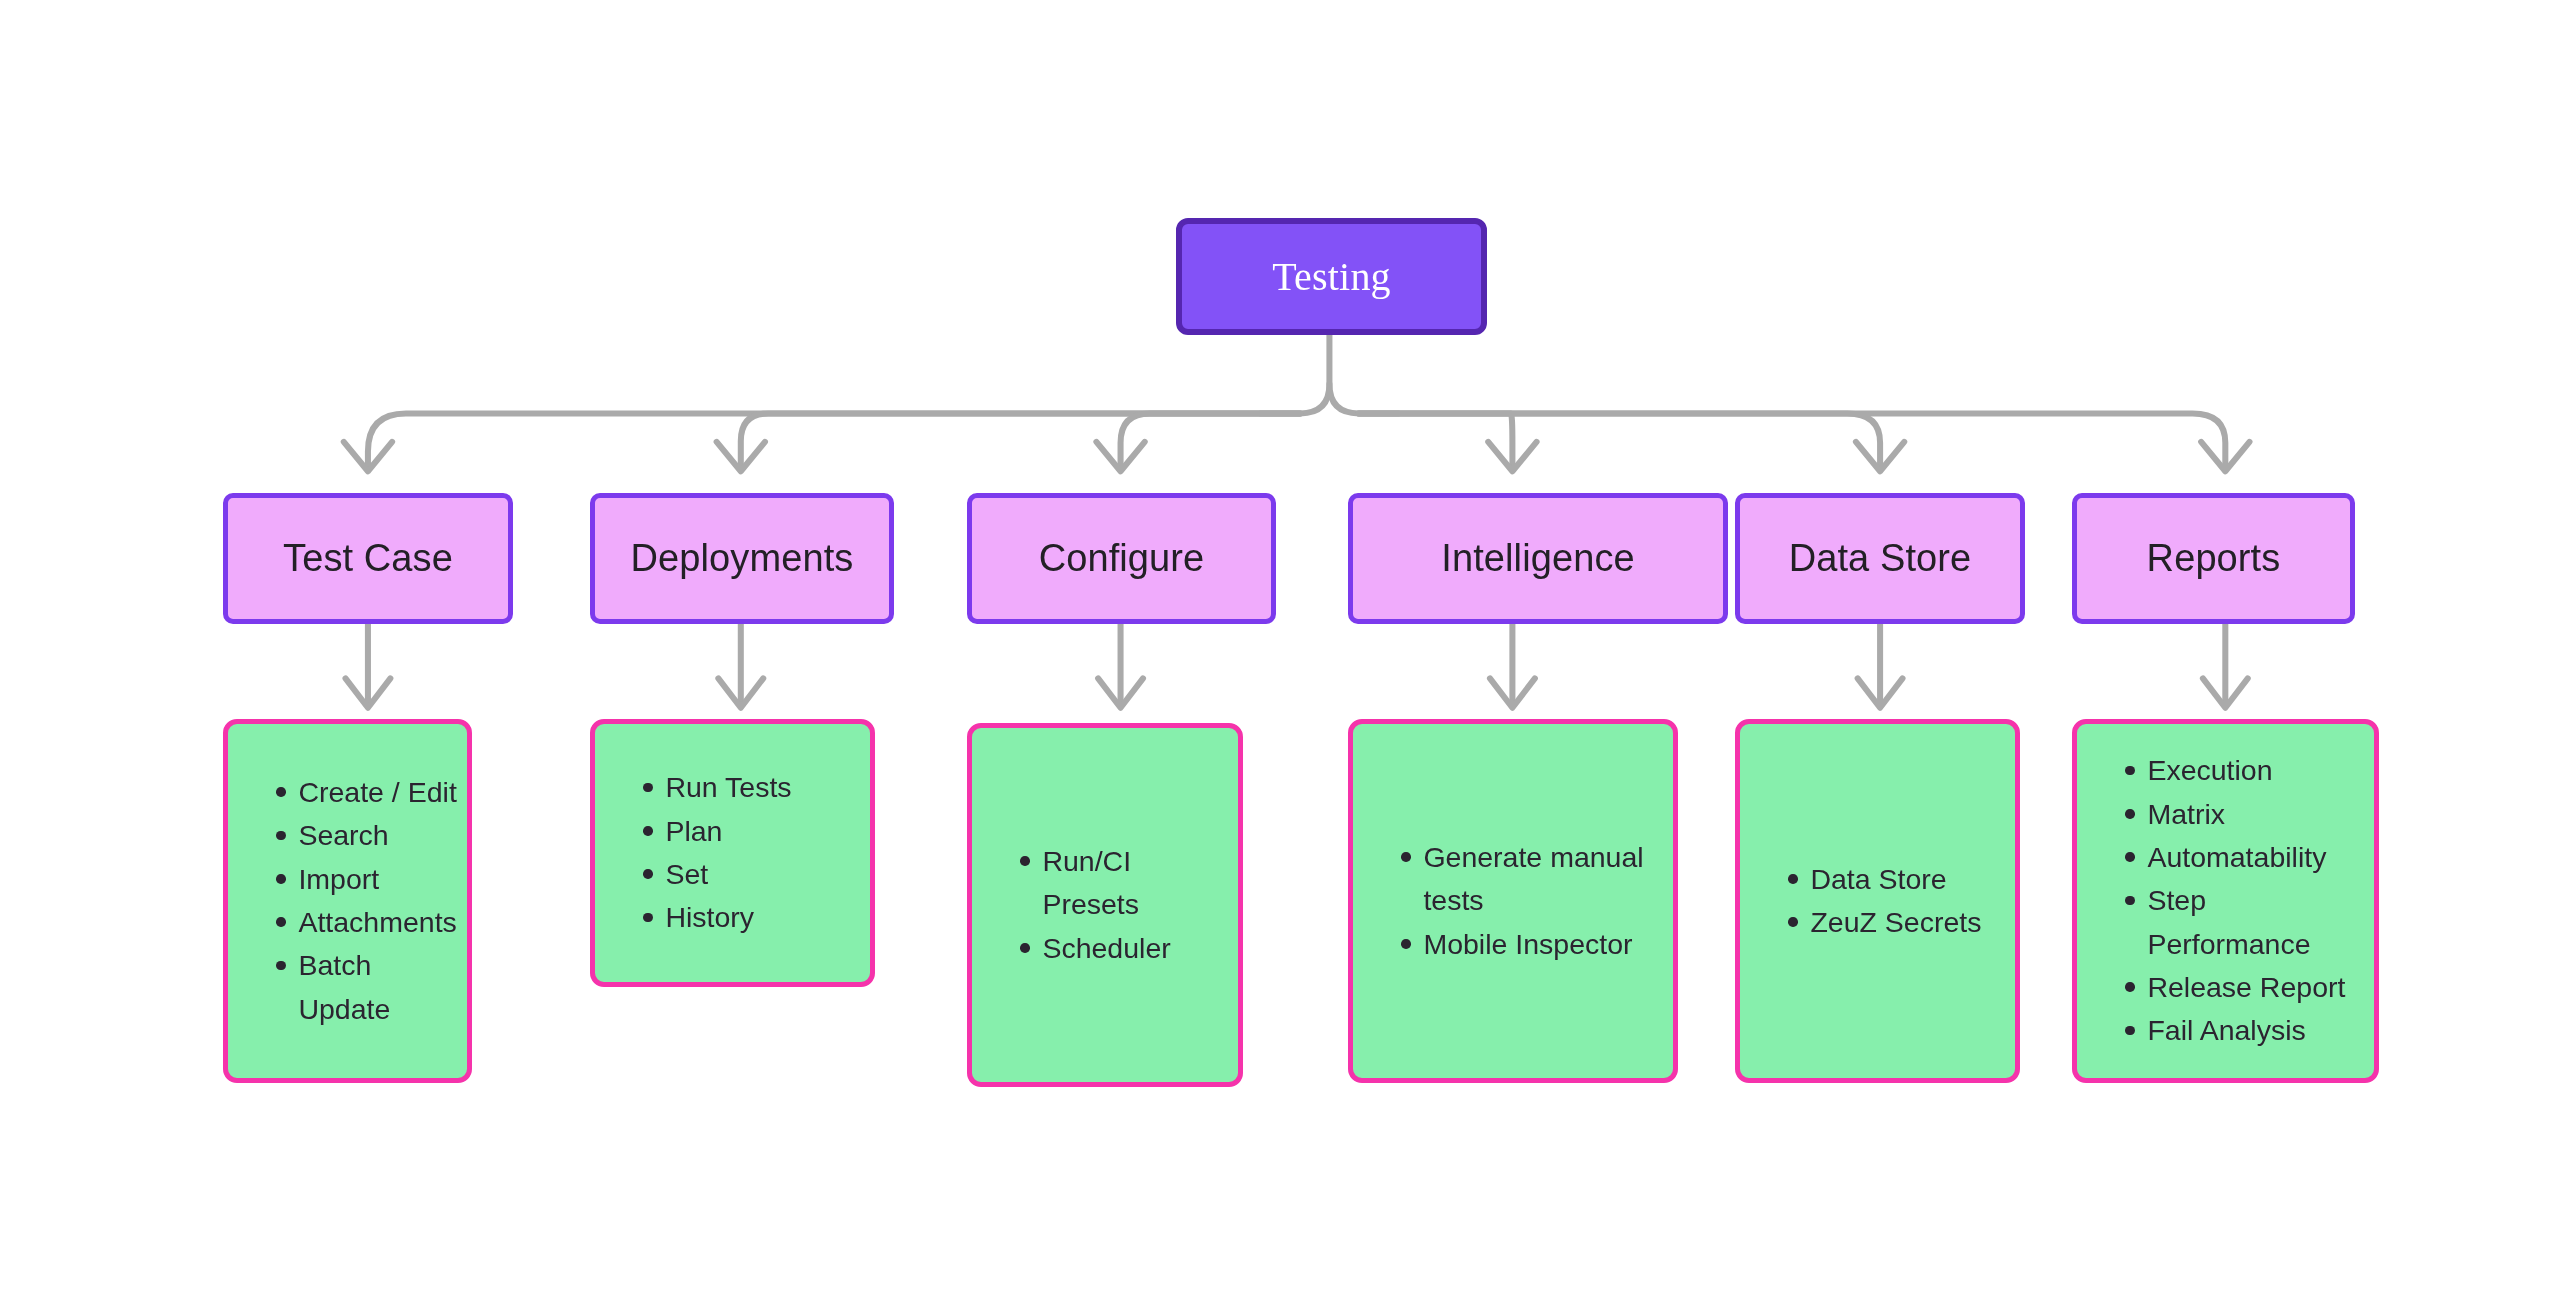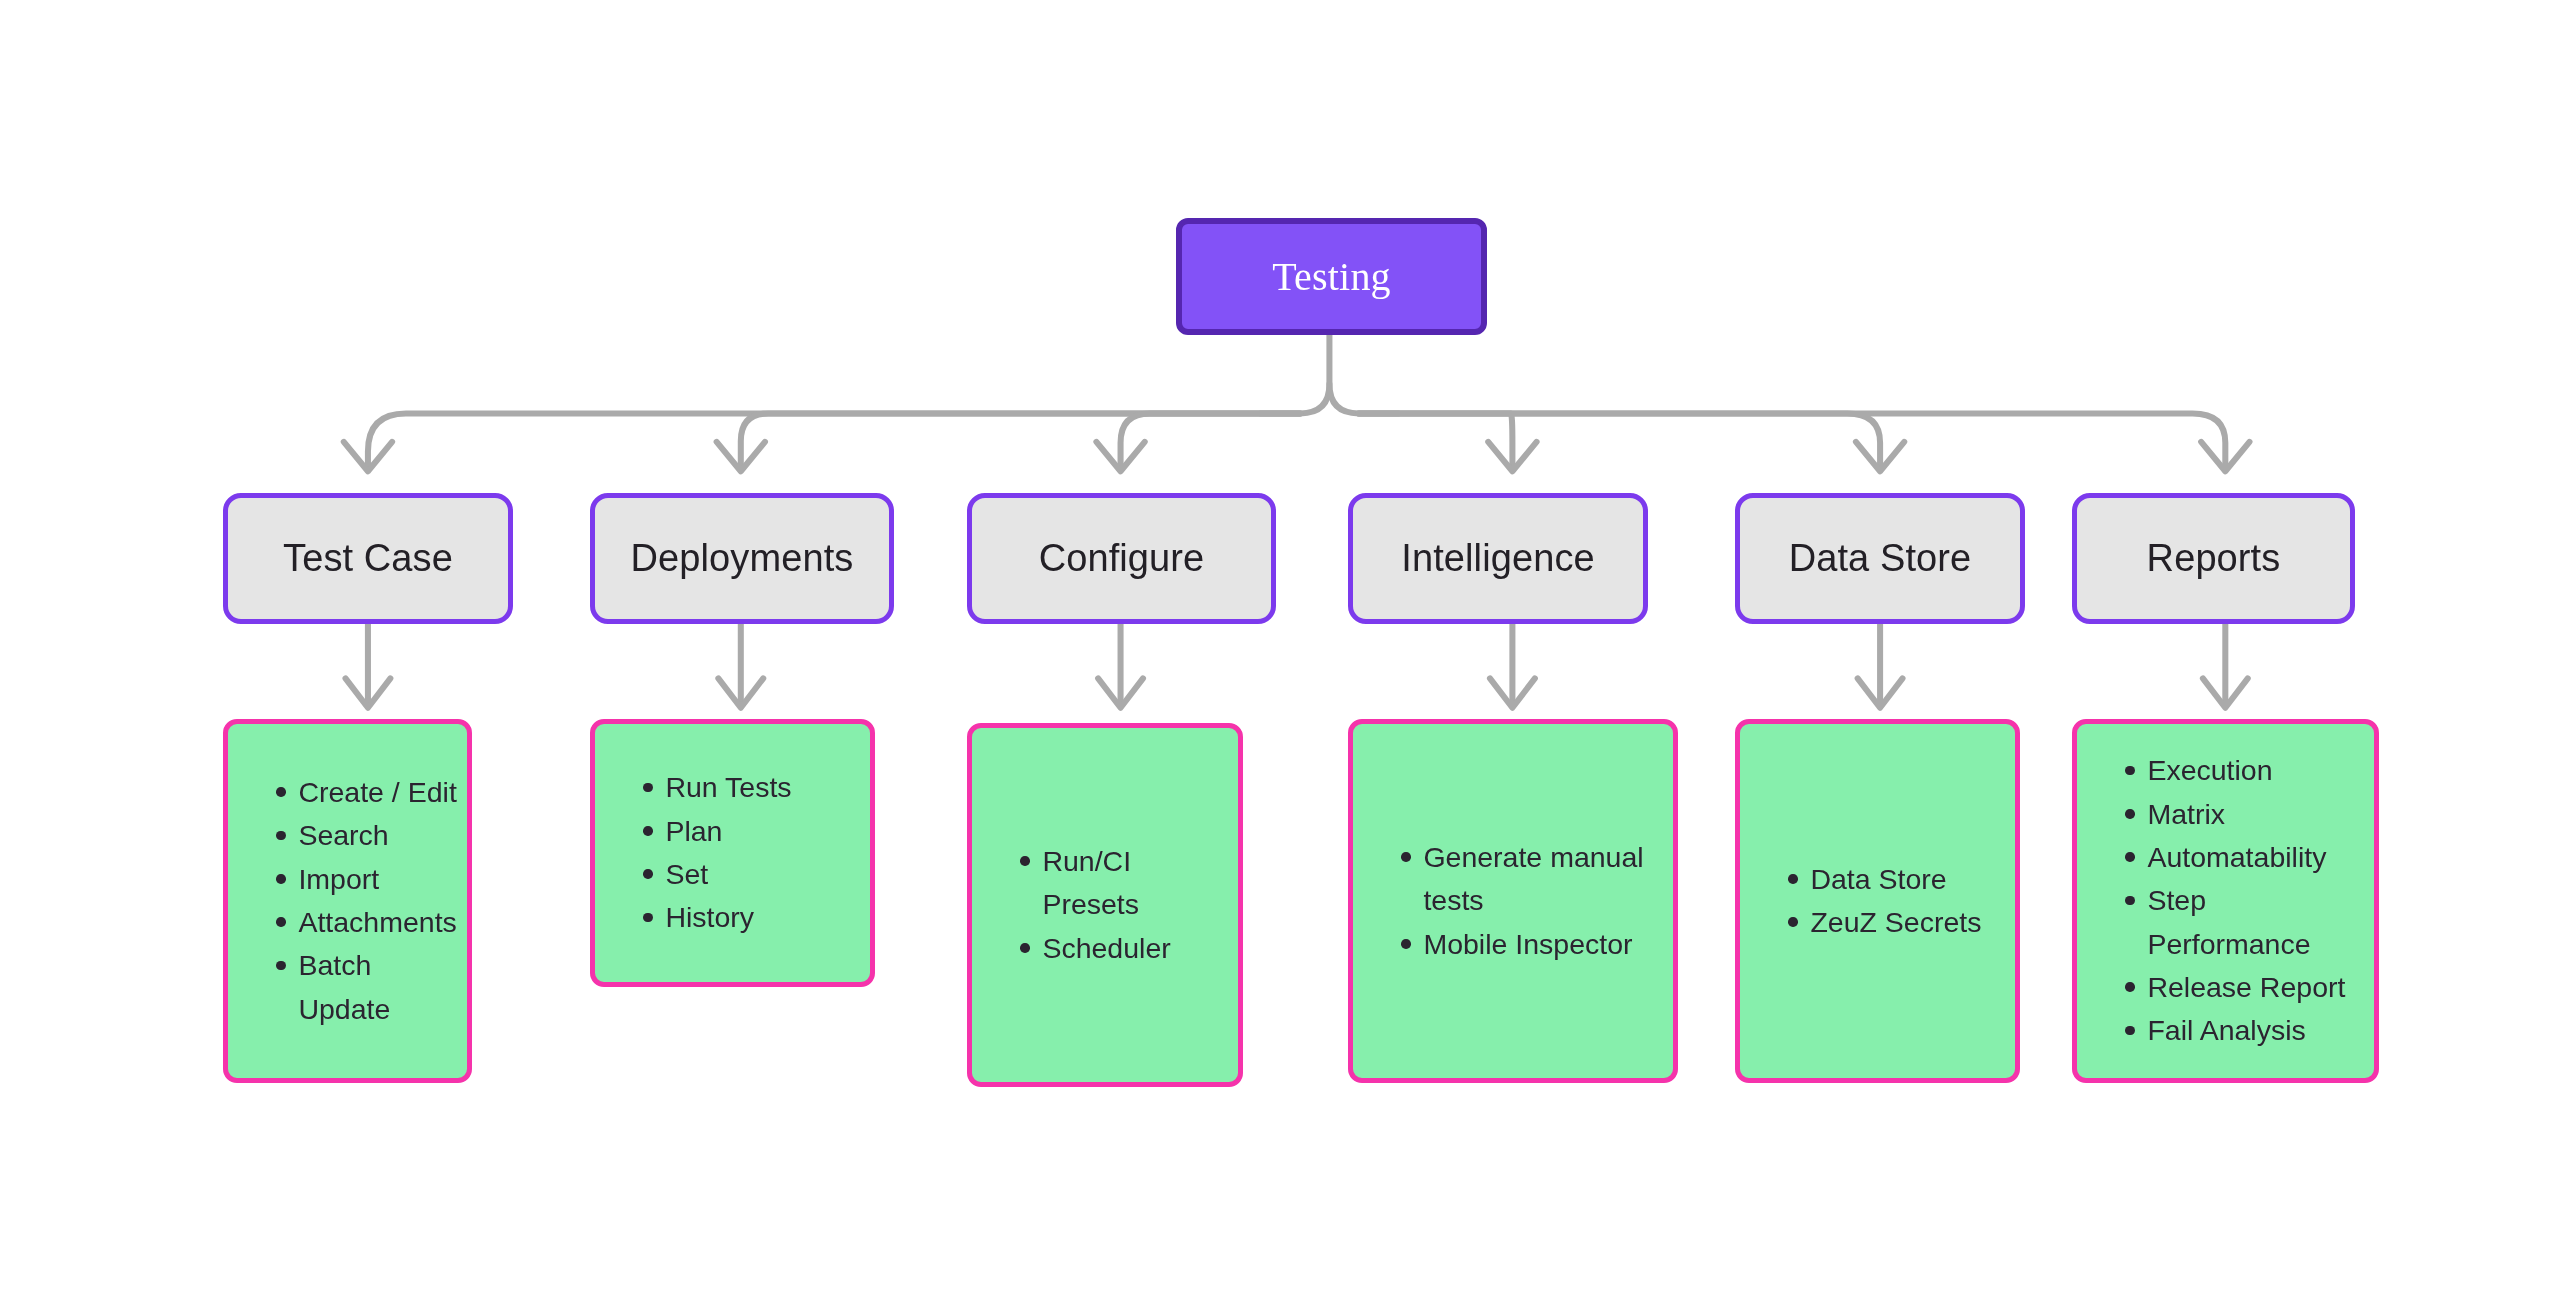--- a/index.html
+++ b/index.html
@@ -43,23 +43,23 @@
     letter-spacing: 0.2px;
   }
 
   
   .node-cat {
     position: absolute;
     box-sizing: border-box;
     display: flex;
     align-items: center;
     justify-content: center;
-    background: #e5e5e5;
+    background: #f0abfc;
     border: 5.2px solid #7c3aed;
-    border-radius: 18px;
+    border-radius: 10px;
     color: #232026;
     font-size: 38px;
     letter-spacing: 0.1px;
     white-space: nowrap;
   }
 
   
   .node-leaf {
     position: absolute;
     box-sizing: border-box;
@@ -149,21 +149,21 @@
   </div>
 
   <div class="node-cat" style="left:590px; top:493px; width:304px; height:131px;">
     <span>Deployments</span>
   </div>
 
   <div class="node-cat" style="left:967px; top:493px; width:309px; height:131px;">
     <span>Configure</span>
   </div>
 
-  <div class="node-cat" style="left:1348px; top:493px; width:300px; height:131px;">
+  <div class="node-cat" style="left:1348px; top:493px; width:380px; height:131px;">
     <span>Intelligence</span>
   </div>
 
   <div class="node-cat" style="left:1735px; top:493px; width:290px; height:131px;">
     <span>Data Store</span>
   </div>
 
   <div class="node-cat" style="left:2072px; top:493px; width:283px; height:131px;">
     <span>Reports</span>
   </div>

